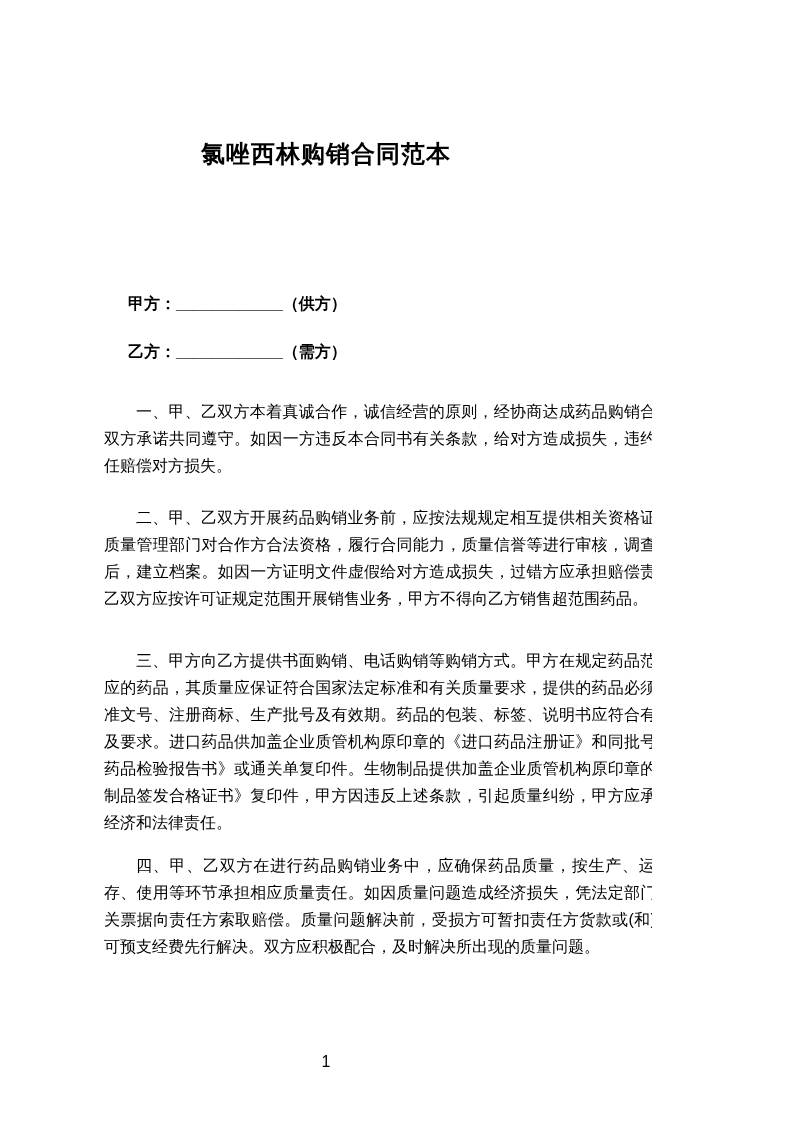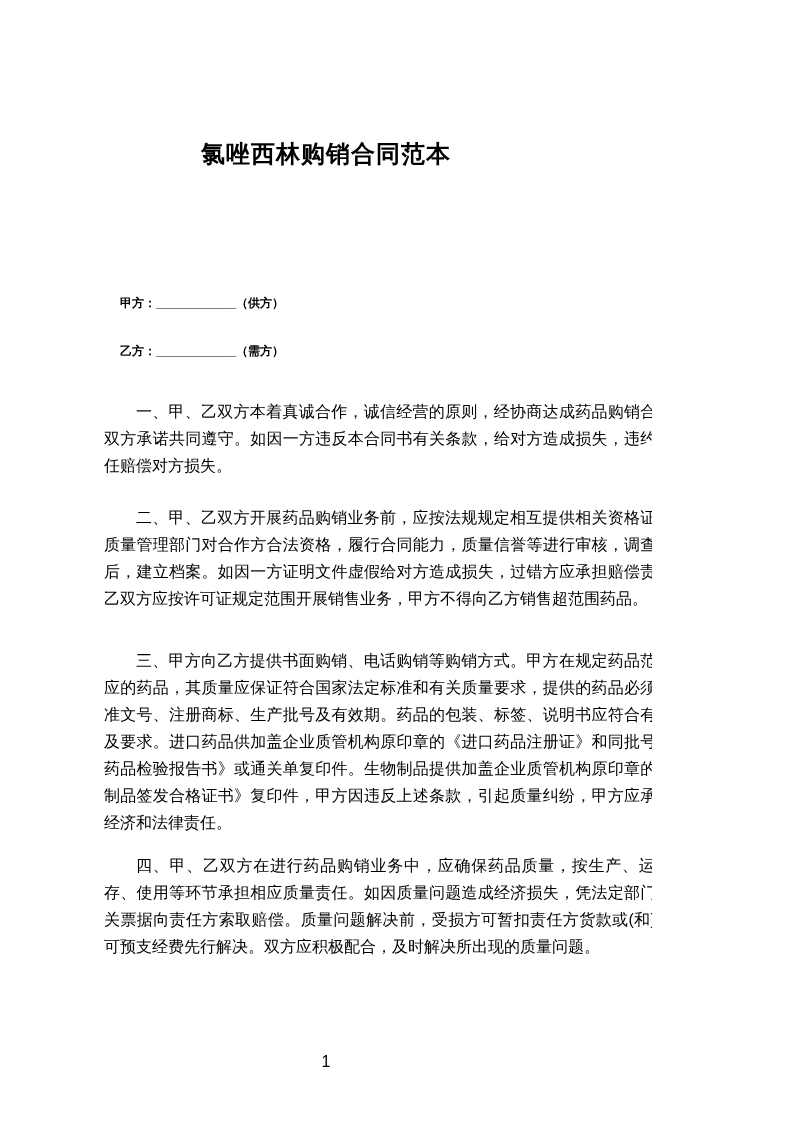--- a/index.html
+++ b/index.html
@@ -29,21 +29,21 @@
     text-align: center;
     font-size: 24px;
     line-height: 32px;
     font-weight: 700;
     letter-spacing: 1px;
   }
   .party-line {
     position: absolute;
     left: 96px;
     width: 601px;
-    font-size: 12px;
+    font-size: 16px;
     line-height: 27px;
     text-indent: 2em;
     white-space: nowrap;
     font-weight: 600;
   }
   .party-a { top: 290px; }
   .party-b { top: 338px; }
   .party-line .blank {
     letter-spacing: 0;
   }

